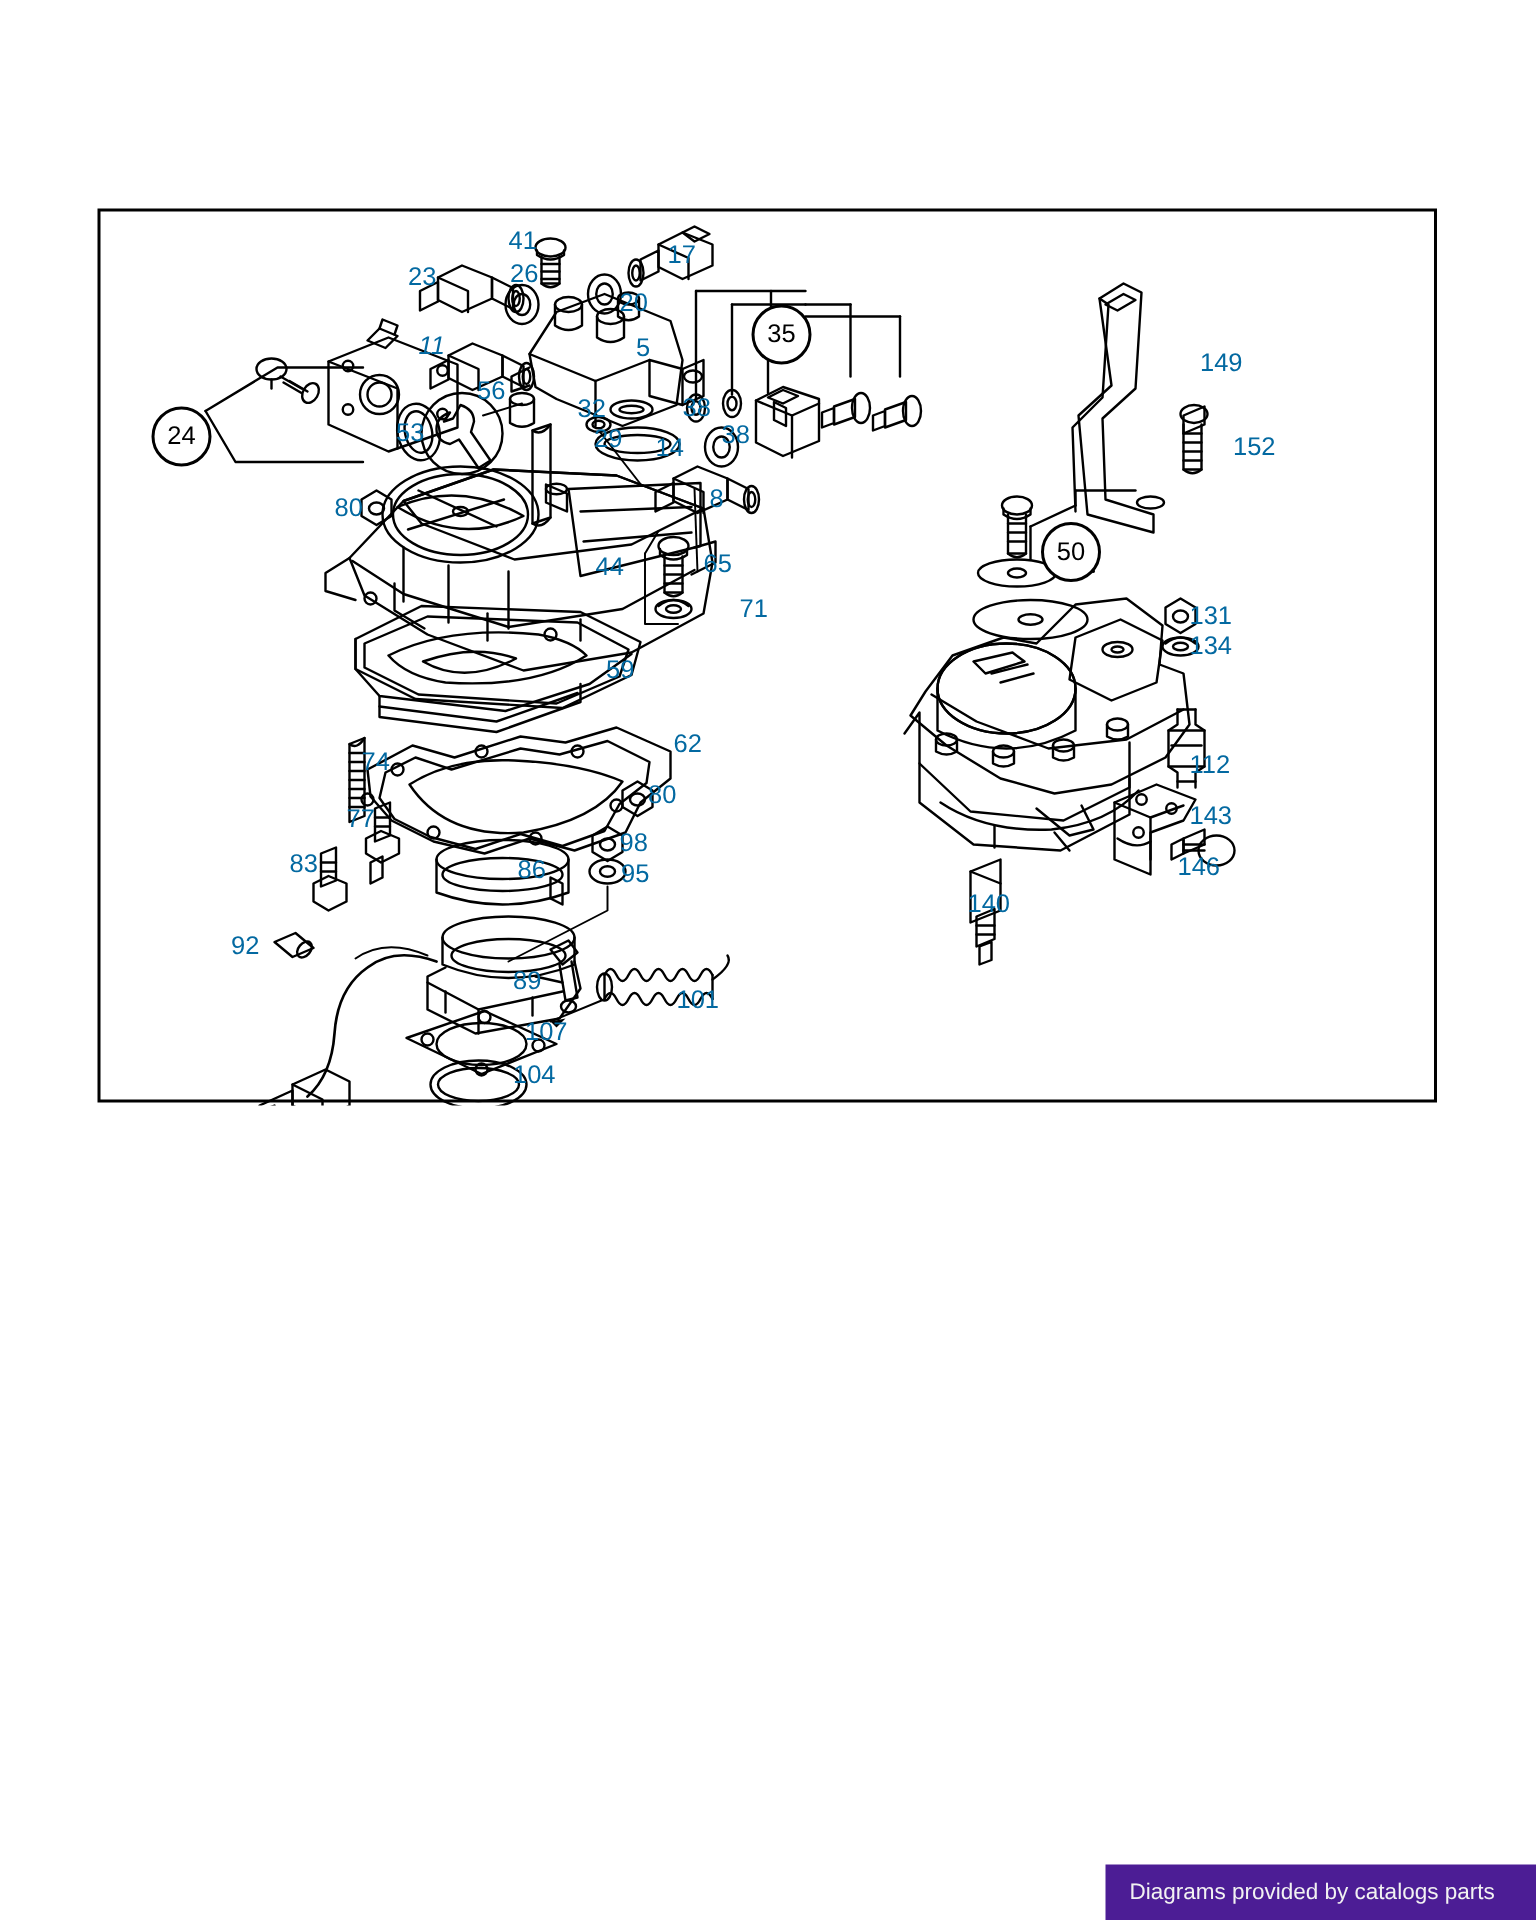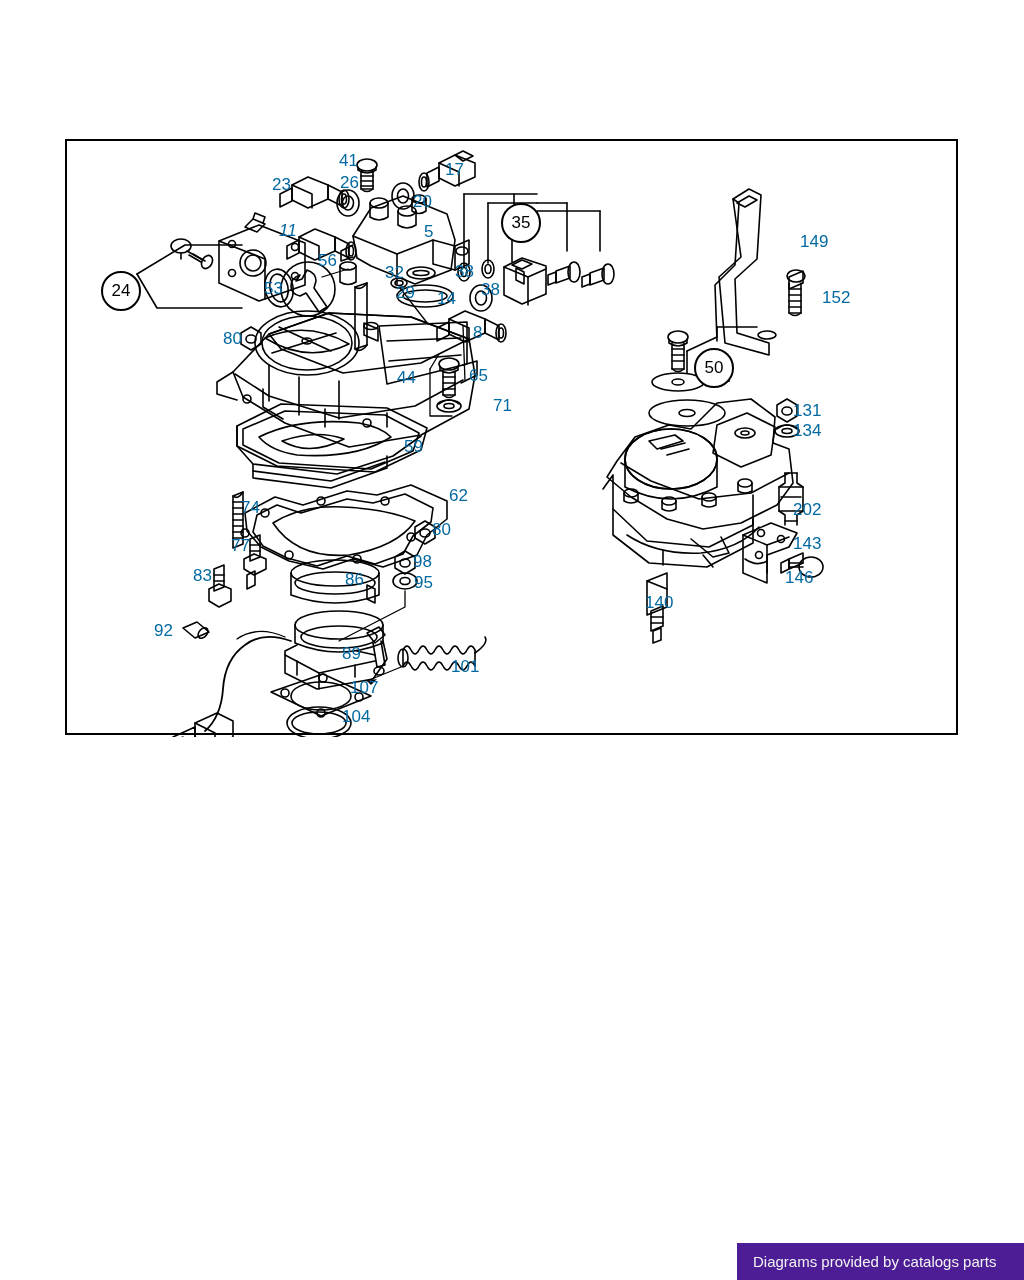--- a/index.html
+++ b/index.html
@@ -583,21 +583,21 @@
     <div class="lbl" style="left:347px;top:433px;text-align:right;">95</div>
     <div class="lbl" style="left:87px;top:481px;">92</div>
     <div class="lbl" style="left:275px;top:504px;">89</div>
     <div class="lbl" style="left:384px;top:517px;">101</div>
     <div class="lbl" style="left:283px;top:538px;">107</div>
     <div class="lbl" style="left:275px;top:567px;">104</div>
     <div class="lbl" style="left:733px;top:92px;">149</div>
     <div class="lbl" style="left:755px;top:148px;">152</div>
     <div class="lbl" style="left:726px;top:261px;">131</div>
     <div class="lbl" style="left:726px;top:281px;">134</div>
-    <div class="lbl" style="left:726px;top:360px;">202</div>
+    <div class="lbl" style="left:726px;top:360px;">112</div>
     <div class="lbl" style="left:726px;top:394px;">143</div>
     <div class="lbl" style="left:718px;top:428px;">146</div>
     <div class="lbl" style="left:578px;top:453px;">140</div>
 
   </div>
 
   <div id="watermark">
     <span id="watermark-text">Diagrams provided by catalogs parts</span>
   </div>
 

